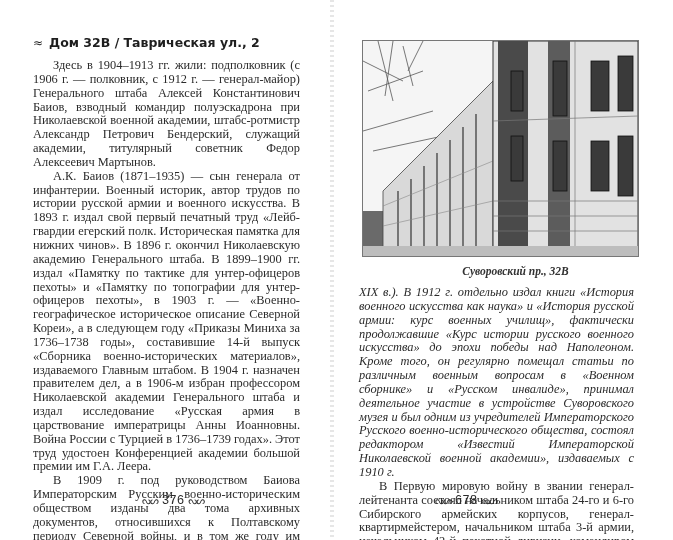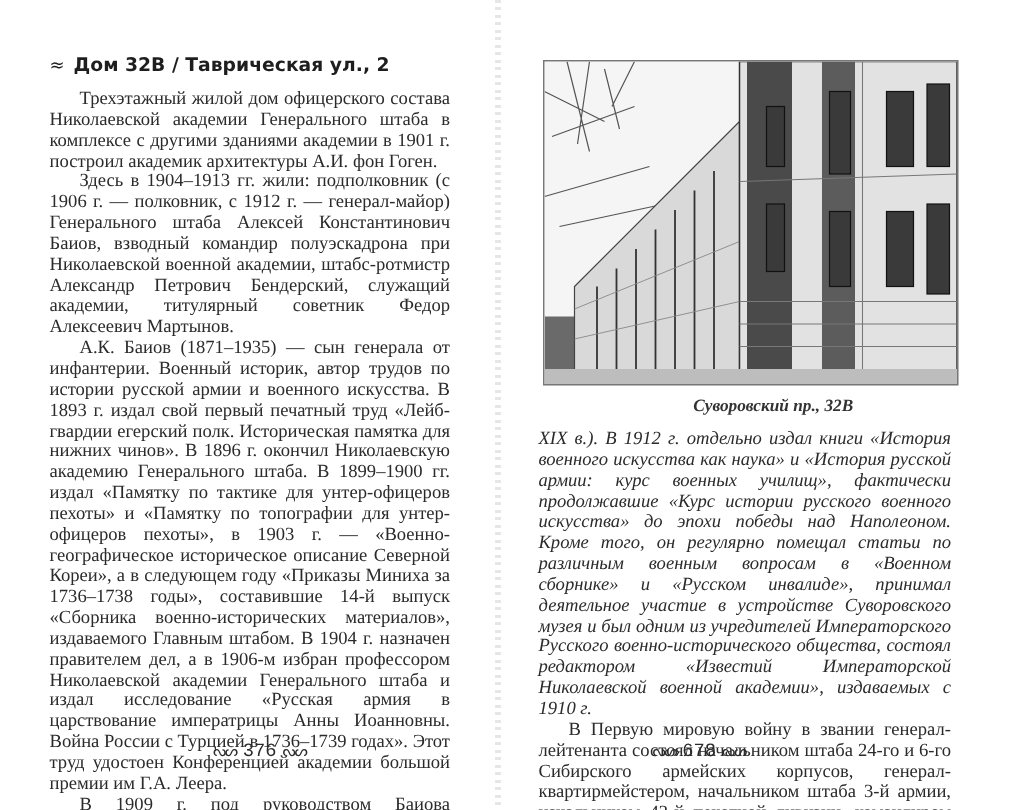--- a/index.html
+++ b/index.html
@@ -29,21 +29,20 @@
   .right .text { left:23px; top:286px; width:275px; }
 </style>
 </head>
 <body>
 
 <div class="page left">
   <div class="running-head">
     <span class="orn">≈</span><span>Дом 32В / Таврическая ул., 2</span>
   </div>
   <div class="text">
-    <p>Трехэтажный жилой дом офицерского состава Николаевской академии Генерального штаба в комплексе с другими зданиями академии в 1901 г. построил академик архитектуры А.И. фон Гоген.</p>
     <p>Здесь в 1904–1913 гг. жили: подполковник (с 1906 г. — полковник, с 1912 г. — генерал-майор) Генерального штаба Алексей Константинович Баиов, взводный командир полуэскадрона при Николаевской военной академии, штабс-ротмистр Александр Петрович Бендерский, служащий академии, титулярный советник Федор Алексеевич Мартынов.</p>
     <p>А.К. Баиов (1871–1935) — сын генерала от инфантерии. Военный историк, автор трудов по истории русской армии и военного искусства. В 1893 г. издал свой первый печатный труд «Лейб-гвардии егерский полк. Историческая памятка для нижних чинов». В 1896 г. окончил Николаевскую академию Генерального штаба. В 1899–1900 гг. издал «Памятку по тактике для унтер-офицеров пехоты» и «Памятку по топографии для унтер-офицеров пехоты», в 1903 г. — «Военно-географическое историческое описание Северной Кореи», а в следующем году «Приказы Миниха за 1736–1738 годы», составившие 14-й выпуск «Сборника военно-исторических материалов», издаваемого Главным штабом. В 1904 г. назначен правителем дел, а в 1906-м избран профессором Николаевской академии Генерального штаба и издал исследование «Русская армия в царствование императрицы Анны Иоанновны. Война России с Турцией в 1736–1739 годах». Этот труд удостоен Конференцией академии большой премии им Г.А. Леера.</p>
     <p>В 1909 г. под руководством Баиова Императорским Русским военно-историческим обществом изданы два тома архивных документов, относившихся к Полтавскому периоду Северной войны, и в том же году им начато издание «Курса истории русского военного искусства» (к 1911 г. издано шесть выпусков, включавших время от начала Руси до начала</p>
   </div>
   <div class="folio">
     <span class="orn">ᔓᔕ</span><span>376</span><span class="orn">ᔓᔕ</span>
   </div>
 </div>
 
 <div class="spine"></div>

